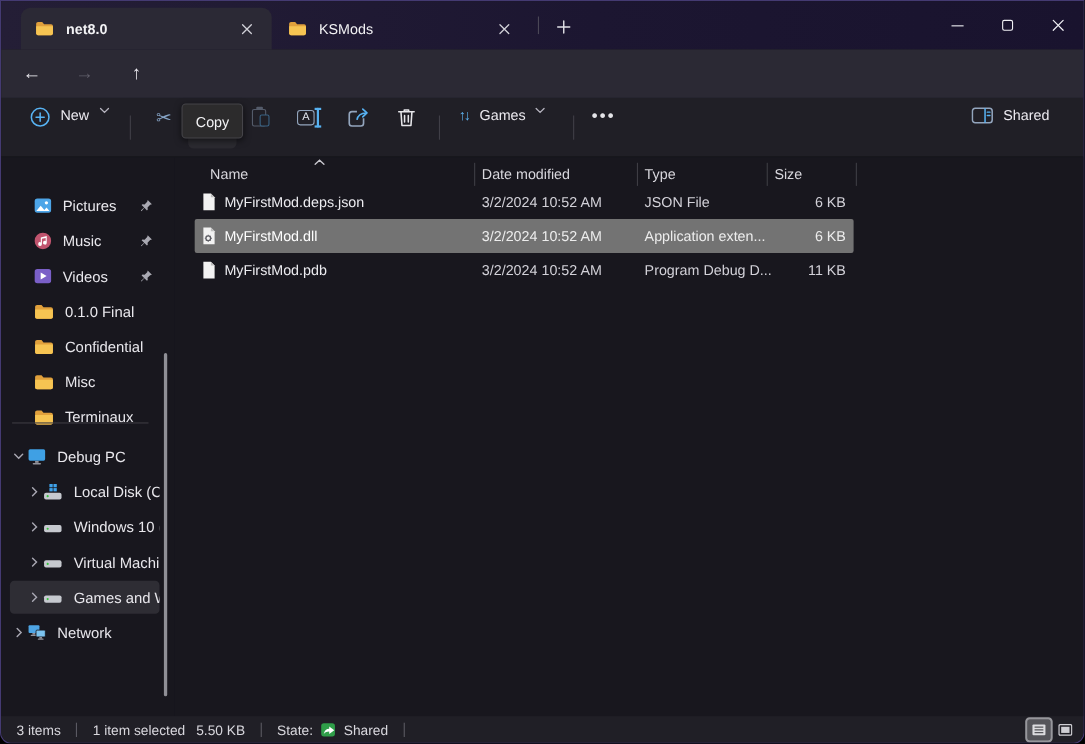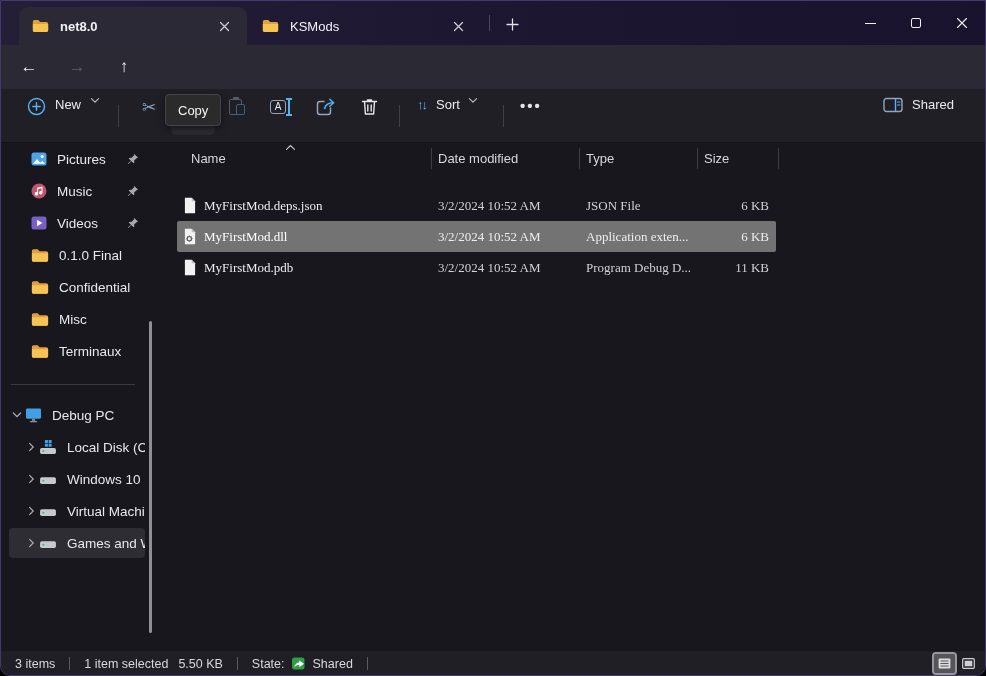--- a/index.html
+++ b/index.html
@@ -88,31 +88,31 @@
   .ic-rename .ibeam:before, .ic-rename .ibeam:after { content:""; position:absolute; left:-2px; width:6px; height:2px; background:#57b2f2; }
   .ic-rename .ibeam:before { top:0; } .ic-rename .ibeam:after { bottom:0; }
   
   .sidebar { position:absolute; left:0; top:142px; width:158px; height:508px; background:#18171e; }
   .side-row { position:absolute; left:8px; width:136px; height:30px; display:flex; align-items:center;
     border-radius:4px; white-space:nowrap; overflow:hidden; color:#e8e7ec; font-size:13.5px; }
   .side-row .s-label { margin-left:10px; }
   .side-row .pin { position:absolute; right:6px; display:flex; }
   .side-row.highlighted { background:#2e2d34; }
   .s-chev { width:16px; display:flex; justify-content:center; color:#a8a7b2; flex:none; }
-  .s-icon { display:flex; flex:none; align-items:center; } .indent2 { padding-left:14px; } .indent-noexp { padding-left:22px; }
+  .s-icon { display:flex; flex:none; align-items:center; } .indent2 { padding-left:14px; } .indent-noexp { padding-left:22px;margin-top:28px; }
   .side-sep { position:absolute; left:10px; top:241px; width:124px; height:1px; background:#3c3b42; }
   .side-scrollbar { position:absolute; left:148px; top:178px; width:3px; height:312px;
     background:#8f8f96; border-radius:2px; }
   
   .main { position:absolute; left:158px; top:142px; width:828px; height:508px; background:#18171e; }
   .list-header { position:absolute; left:0; top:0; width:100%; height:31px; color:#d8d7dd; }
   .col-label { position:absolute; top:8px; font-size:13px; }
   .sort-caret { position:absolute; top:1px; color:#c9c8cf; }
   .col-sep { position:absolute; top:5px; width:1px; height:21px; background:#3e3d44; }
-  .rows { position:absolute; left:0; top:47px; width:100%;font-family:Liberation Serif, serif; }
+  .rows { position:absolute; left:0; top:25px; width:100%; }
   .frow { position:relative; left:18px; width:599px; height:31px; border-radius:2px; }
   .frow.selected { background:#737373; }
   .frow .f-icon { position:absolute; left:6px; top:7px; }
   .frow .f-name { position:absolute; left:27px; top:8px; color:#ececf0; }
   .frow .f-date { position:absolute; left:261px; top:8px; color:#d2d1d8; }
   .frow .f-type { position:absolute; left:409px; top:8px; color:#d2d1d8; }
   .frow .f-size { position:absolute; right:7px; top:8px; color:#d2d1d8; }
   .frow.selected .f-name { color:#ffffff; }
   .frow.selected .f-date, .frow.selected .f-type, .frow.selected .f-size { color:#ededed; }
   
@@ -281,21 +281,21 @@
       <span>
         <svg width="19" height="20" viewBox="0 0 19 20">
             <path d="M2.5 4.5h14M7.5 4.5V3h4v1.5M4.5 4.5l.9 12.5h8.2l.9-12.5M7.8 8v6M11.2 8v6" fill="none" stroke="#e6e6ea" stroke-width="1.4" stroke-linecap="round" stroke-linejoin="round"></path>
           </svg>
       </span>
     </div>
     <span class="tb-divider"></span>
 
     <div class="tb-btn tb-text-btn tb-group">
       <span class="sort-arrows">↑↓</span>
-      <span>Sort</span>
+      <span>Games</span>
       <span class="chev-down">
         <svg width="10" height="7" viewBox="0 0 10 7">
             <path d="M1.4 1.6L5 5.2l3.6-3.6" fill="none" stroke="#b5b3be" stroke-width="1.2" stroke-linecap="round"></path>
           </svg>
       </span>
     </div>
     <span class="tb-divider" style="margin-left:16px"></span>
     <div class="tb-btn tb-icon-btn" style="width:38px">
       <span class="dots">•••</span>
     </div>
@@ -472,20 +472,38 @@
       </span>
       <span class="s-icon">
         <svg width="18" height="15" viewBox="0 0 20 17">
             <rect x="1" y="6" width="18" height="7.5" rx="2" fill="#c6c9cf"></rect>
             <circle cx="4.7" cy="9.8" r="1.1" fill="#35c23d"></circle>
           </svg>
       </span>
       <span class="s-label">Games and Wo</span>
     </div>
 
+    <div class="side-row" style="top:417px">
+      <span class="s-chev">
+        <svg width="7" height="10" viewBox="0 0 7 10">
+            <path d="M1.6 1.4L5.2 5 1.6 8.6" fill="none" stroke="#a8a7b2" stroke-width="1.3" stroke-linecap="round"></path>
+          </svg>
+      </span>
+      <span class="s-icon">
+        <svg width="17" height="16" viewBox="0 0 18 17">
+            <rect x="1" y="1.5" width="10.5" height="7.5" rx="1" fill="#4ea5e5"></rect>
+            <rect x="4.7" y="9" width="3" height="1.6" fill="#93939b"></rect>
+            <rect x="3" y="10.6" width="6.4" height="1.2" rx=".6" fill="#93939b"></rect>
+            <rect x="8.2" y="6.2" width="9" height="6.6" rx="1" fill="#7cc3ef" stroke="#18171e" stroke-width=".8"></rect>
+            <rect x="11.4" y="12.9" width="2.6" height="1.5" fill="#93939b"></rect>
+            <rect x="9.9" y="14.4" width="5.6" height="1.2" rx=".6" fill="#93939b"></rect>
+          </svg>
+      </span>
+      <span class="s-label">Network</span>
+    </div>
 
     <div class="side-scrollbar"></div>
   </div>
 
   <div class="main">
     <div class="list-header">
       <span class="sort-caret" style="left:126px">
         <svg width="11" height="7" viewBox="0 0 11 7">
             <path d="M1.5 5.4L5.5 1.6 9.5 5.4" fill="none" stroke="#c9c8cf" stroke-width="1.2" stroke-linecap="round"></path>
           </svg>

